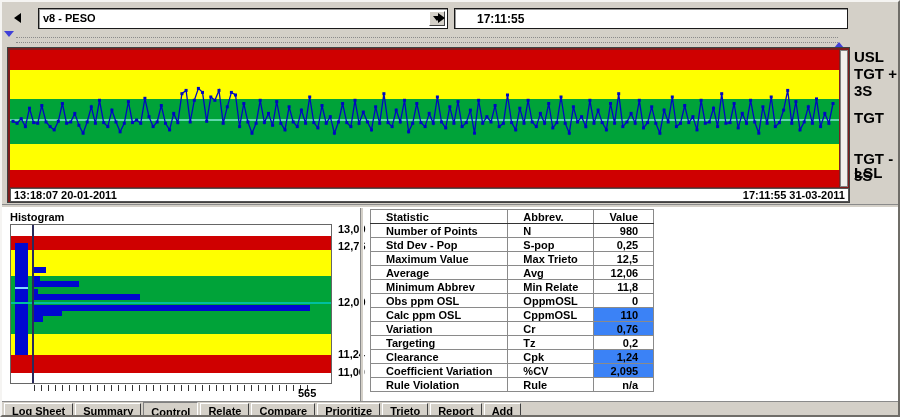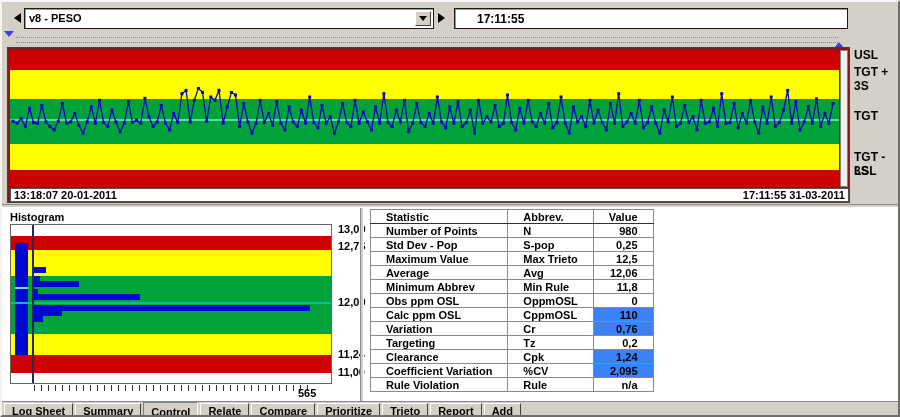--- a/index.html
+++ b/index.html
@@ -8,21 +8,21 @@
     position:relative; width:900px; height:417px; background:#d4d0c8;
     border-top:2px solid #f5f4f2; border-left:2px solid #f5f4f2;
     border-right:2px solid #6f6d68; border-bottom:2px solid #6f6d68;
     overflow:hidden; font-weight:bold; font-size:11px; color:#000;
   }
   
   .nav-arrow { position:absolute; top:11px; width:0; height:0; cursor:pointer;
     border-top:5px solid transparent; border-bottom:5px solid transparent; }
   #nav-left  { left:12px;  border-right:7px solid #000; }
   #nav-right { left:436px; border-left:7px solid #000; }
-  #combo { position:absolute; left:22px; top:6px; width:410px; height:21px;
+  #combo { position:absolute; left:36px; top:6px; width:410px; height:21px;
     background:#fff; border:1px solid #1a1a1a; box-shadow:inset 1px 1px 0 #9a9a9a; }
   #combo .txt { position:absolute; left:4px; top:3px; }
   #combo .dd-btn { position:absolute; right:2px; top:2px; width:16px; height:15px;
     background:#d4d0c8; border-top:1px solid #fff; border-left:1px solid #fff;
     border-right:1px solid #404040; border-bottom:1px solid #404040;
     display:flex; align-items:center; justify-content:center; }
   .tri-dn-sm { width:0; height:0; border-left:4px solid transparent;
     border-right:4px solid transparent; border-top:5px solid #000; }
   #time-input { position:absolute; left:452px; top:6px; width:394px; height:21px;
     background:#fff; border:1px solid #1a1a1a; box-shadow:inset 1px 1px 0 #9a9a9a;
@@ -43,21 +43,21 @@
   #plot .b2 { top:20px; height:29px; background:#ffff00; }
   #plot .b3 { top:49px; height:45px; background:#00a339; }
   #plot .b4 { top:94px; height:26px; background:#ffff00; }
   #plot .b5 { top:120px;height:17px; background:#cf0000; }
   #trace-svg { position:absolute; left:0; top:0; }
   #vslider { position:absolute; left:832px; top:2px; width:8px; height:137px;
     background:#f0efec; border:1px solid #808080; }
   #stamp-bar { position:absolute; left:2px; top:140px; width:839px; height:14px;
     background:#fff; border:1px solid #555; display:flex; justify-content:space-between;
     align-items:center; padding:0 3px; font-size:11px; }
-  .limit-label { position:absolute; left:852px; width:46px; font-size:12px; }
+  .limit-label { position:absolute; left:852px; width:46px; font-size:15px; }
   
   #hsplit { position:absolute; left:0; top:202px; width:900px; height:4px;
     border-top:1px solid #8a8a8a; border-bottom:1px solid #fff; }
   
   #bottom { position:absolute; left:0; top:206px; width:900px; height:193px; background:#fff; }
   #vsplit { position:absolute; left:358px; top:0; width:4px; height:193px;
     border-left:1px solid #8a8a8a; border-right:1px solid #fff; background:#d4d0c8; }
   #histo-title { position:absolute; left:8px; top:3px; }
   #histo-box { position:absolute; left:8px; top:16px; width:322px; height:160px;
     background:#fff; border:1px solid #666; }
@@ -451,21 +451,21 @@
             <td>Max Trieto</td>
             <td class="c3">12,5</td>
           </tr>
         <tr>
             <td>Average</td>
             <td>Avg</td>
             <td class="c3">12,06</td>
           </tr>
         <tr>
             <td>Minimum Abbrev</td>
-            <td>Min Rule</td>
+            <td>Min Relate</td>
             <td class="c3">11,8</td>
           </tr>
         <tr>
             <td>Obs ppm OSL</td>
             <td>OppmOSL</td>
             <td class="c3">0</td>
           </tr>
         <tr>
             <td>Calc ppm OSL</td>
             <td>CppmOSL</td>

